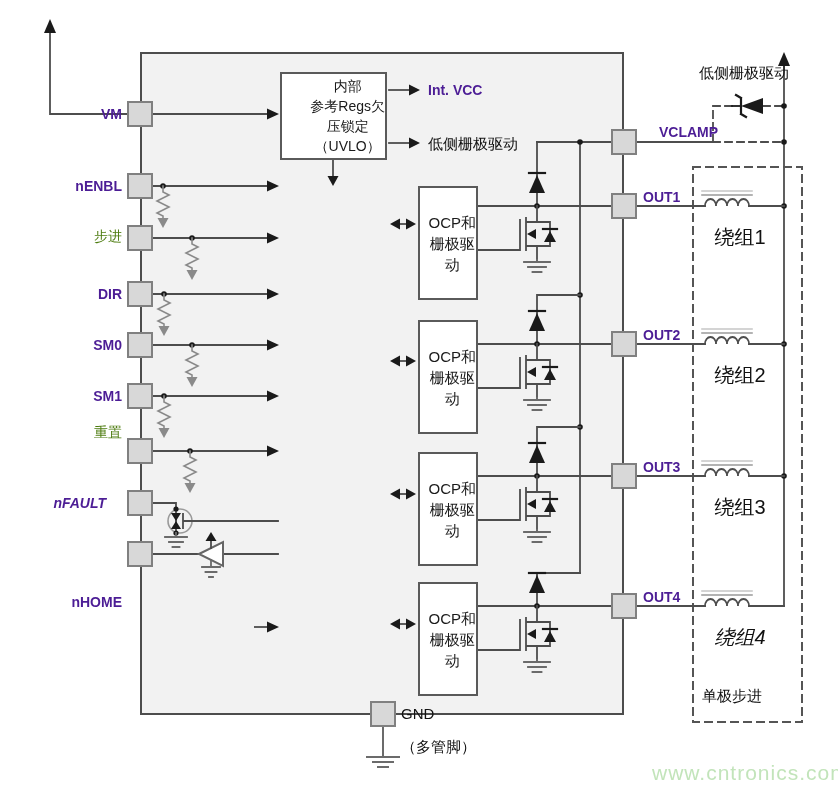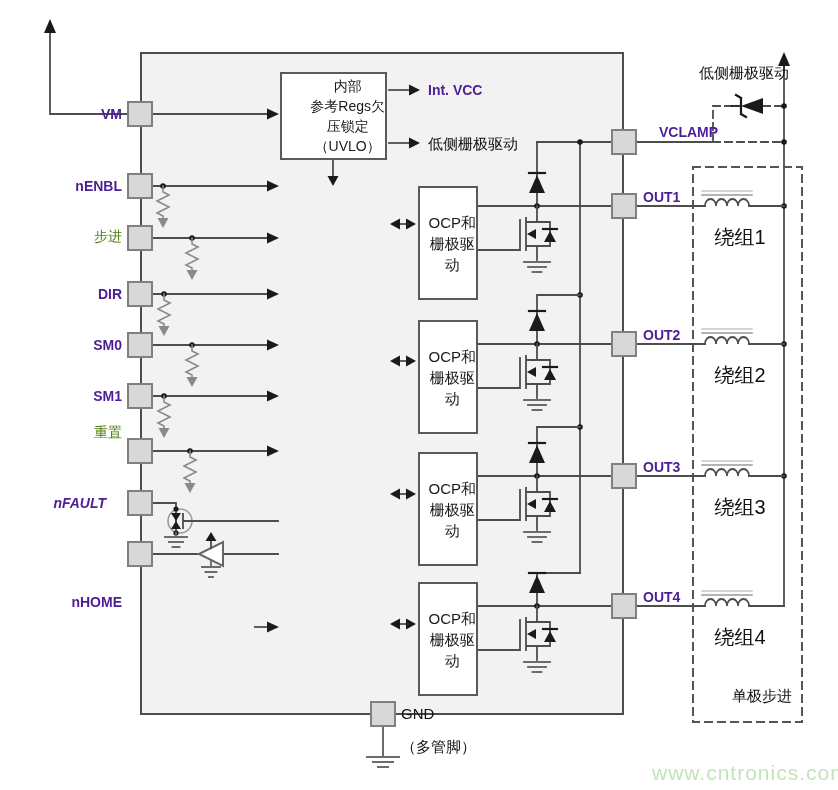--- a/index.html
+++ b/index.html
@@ -18,21 +18,21 @@
   .thermal{left:158px;top:598px;width:97px;height:57px;font-size:16px;}
   .ocp{left:418px;width:60px;height:114px;font-size:15px;line-height:21px;}
   
   .pin{width:22px;height:22px;background:#d8d8d8;border:2px solid #808080;box-sizing:content-box;}
   
   .plabel{font-size:14px;font-weight:bold;color:#4c1d95;white-space:nowrap;}
   .plabel-cn{font-size:14px;font-weight:normal;color:#4d7c0f;white-space:nowrap;}
   .lefttag{text-align:right;}
   .cnlabel{font-size:15px;color:#111;white-space:nowrap;}
   .windlabel{font-size:20px;color:#111;text-align:center;width:70px;}
-  .caption{font-size:15px;color:#111;text-align:right;width:90px;}
+  .caption{font-size:15px;color:#111;text-align:left;width:90px;}
   .watermark{font-size:21px;color:#c2e4ba;letter-spacing:1px;white-space:nowrap;}
   svg{position:absolute;left:0;top:0;}
   .layer1{z-index:1;} .layer2{z-index:2;} .layer3{z-index:3;}
 </style>
 </head>
 <body>
 
 <div class="stage">
 
   <div class="abs chip"></div>
@@ -302,18 +302,18 @@
   <div class="abs layer3" style="left:401px;top:705px;font-size:15px;color:#111;">GND</div>
   <div class="abs layer3" style="left:401px;top:738px;font-size:15px;color:#111;">（多管脚）</div>
 
   <div class="abs plabel layer3" style="left:428px;top:82px;">Int. VCC</div>
   <div class="abs cnlabel layer3" style="left:428px;top:135px;">低侧栅极驱动</div>
   <div class="abs cnlabel layer3" style="left:699px;top:64px;">低侧栅极驱动</div>
 
   <div class="abs windlabel layer3" style="left:705px;top:224px;">绕组1</div>
   <div class="abs windlabel layer3" style="left:705px;top:362px;">绕组2</div>
   <div class="abs windlabel layer3" style="left:705px;top:494px;">绕组3</div>
-  <div class="abs windlabel layer3" style="left:705px;top:624px;">绕组4</div>
+  <div class="abs windlabel layer3" style="left:705px;top:624px;font-style:italic;">绕组4</div>
   <div class="abs caption layer3" style="left:702px;top:687px;">单极步进</div>
 
   <div class="abs watermark layer3" style="left:652px;top:761px;">www.cntronics.com</div>
 
 </div>
 
 </body></html>

